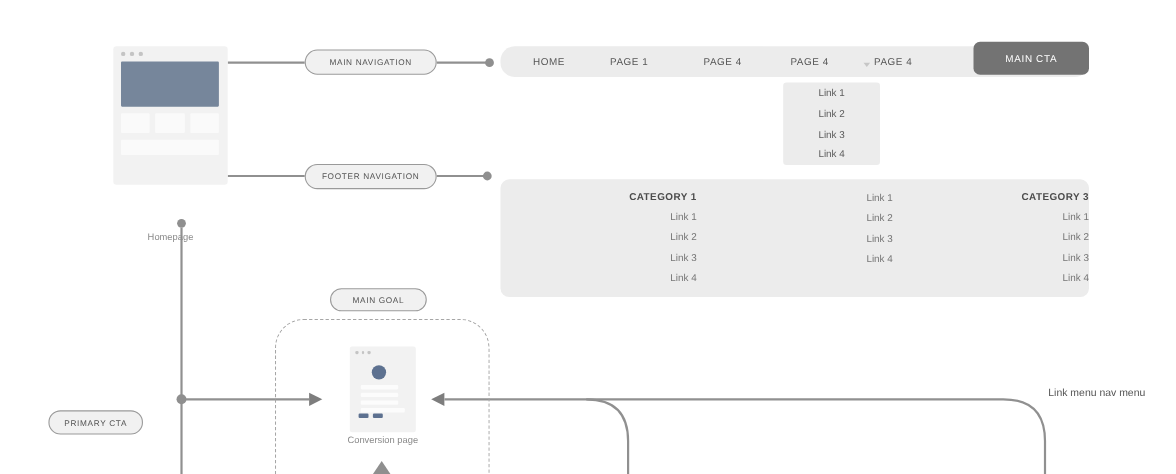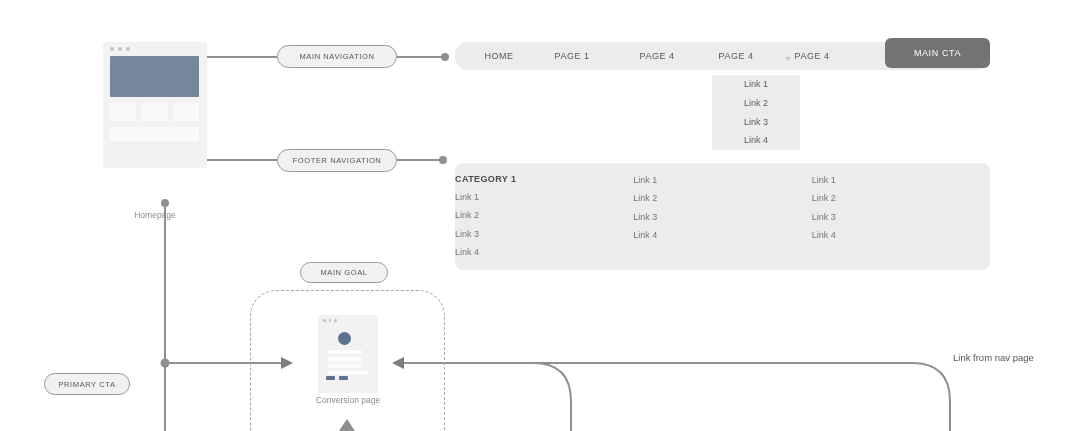--- a/index.html
+++ b/index.html
@@ -38,21 +38,21 @@
     display:flex; align-items:center; justify-content:center; cursor:pointer; }
 
   
   .dropdown { position:absolute; left:712px; top:75px; width:88px; height:75px;
     background:#ececec; border-radius:3px; z-index:1; display:flex; flex-direction:column; justify-content:center; }
   .dropdown div { height:18.7px; line-height:18.7px; text-align:center; font-size:9px; color:#5c5c5c; cursor:pointer; }
 
   
   .footerbox { position:absolute; left:455px; top:163px; width:535px; height:107px;
     background:#ececec; border-radius:8px; z-index:1; display:flex; padding-top:8px; }
-  .fcol { flex:1; text-align:left; }
+  .fcol { flex:1; text-align:right; }
   .fcol .ftitle { font-size:9px; font-weight:bold; letter-spacing:.4px; color:#4c4c4c; line-height:17px; }
   .fcol .flink { font-size:9px; color:#767676; line-height:18.4px; cursor:pointer; }
 
   
   .dashed-box { position:absolute; left:250px; top:290px; width:195px; height:170px;
     border:1.5px dashed #a6a6a6; border-radius:26px; z-index:1; }
   .conv-card { position:absolute; left:318px; top:315px; width:60px; height:78px;
     background:#f2f2f2; border-radius:2px; z-index:2; }
   .conv-dots { position:absolute; left:5px; top:4px; display:flex; gap:3px; }
   .conv-dots i { width:2.5px; height:2.5px; border-radius:50%; background:#c4c4c4; }
@@ -141,20 +141,21 @@
       <div class="flink">Link 3</div>
       <div class="flink">Link 4</div>
     </div>
     <div class="fcol">
       <div class="flink">Link 1</div>
       <div class="flink">Link 2</div>
       <div class="flink">Link 3</div>
       <div class="flink">Link 4</div>
     </div>
     <div class="fcol">
+      <div class="ftitle">CATEGORY 3</div>
       <div class="flink">Link 1</div>
       <div class="flink">Link 2</div>
       <div class="flink">Link 3</div>
       <div class="flink">Link 4</div>
     </div>
   </div>
 
   <div class="dashed-box"></div>
   <div class="conv-card">
     <span class="conv-dots">
@@ -169,15 +170,15 @@
         <i></i>
         <i></i>
       </span>
     <span class="conv-dashes">
         <i></i>
         <i></i>
       </span>
   </div>
   <div class="thumb-label" style="left:298px; top:395px; width:100px; z-index:2;">Conversion page</div>
 
-  <div class="float-note">Link from nav page</div>
+  <div class="float-note">Link menu nav menu</div>
 
 </div>
 
 </body></html>

